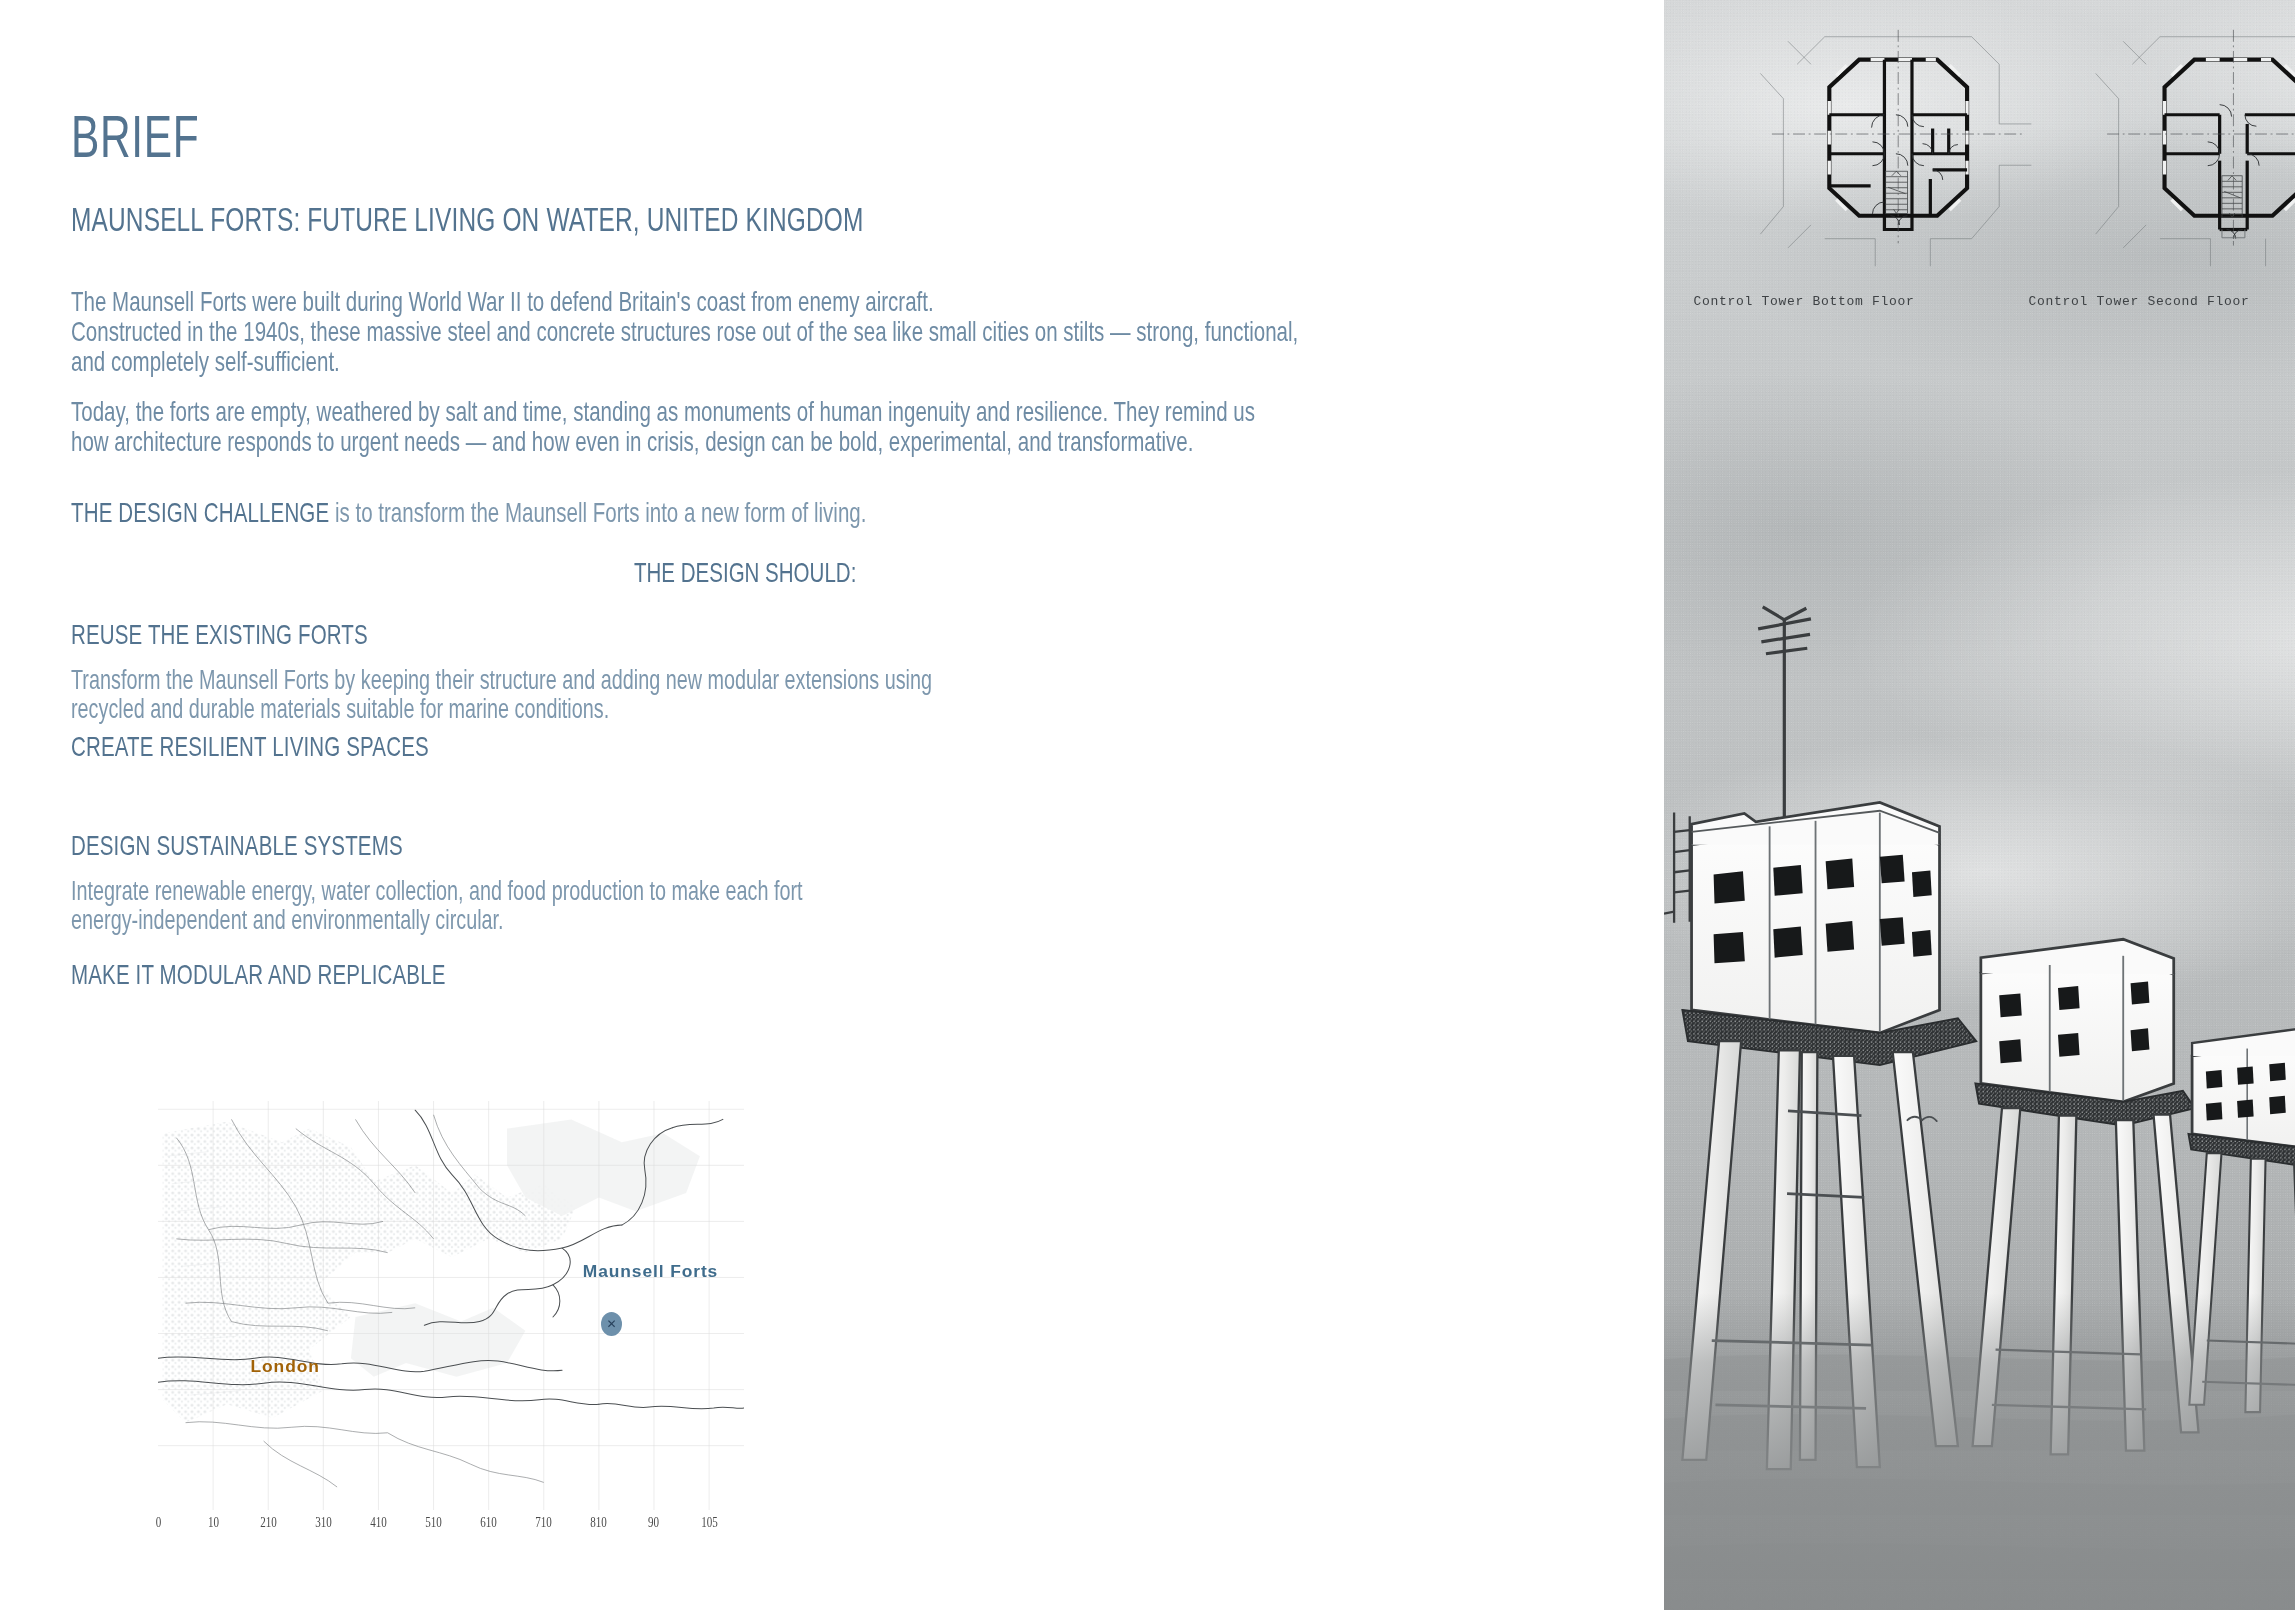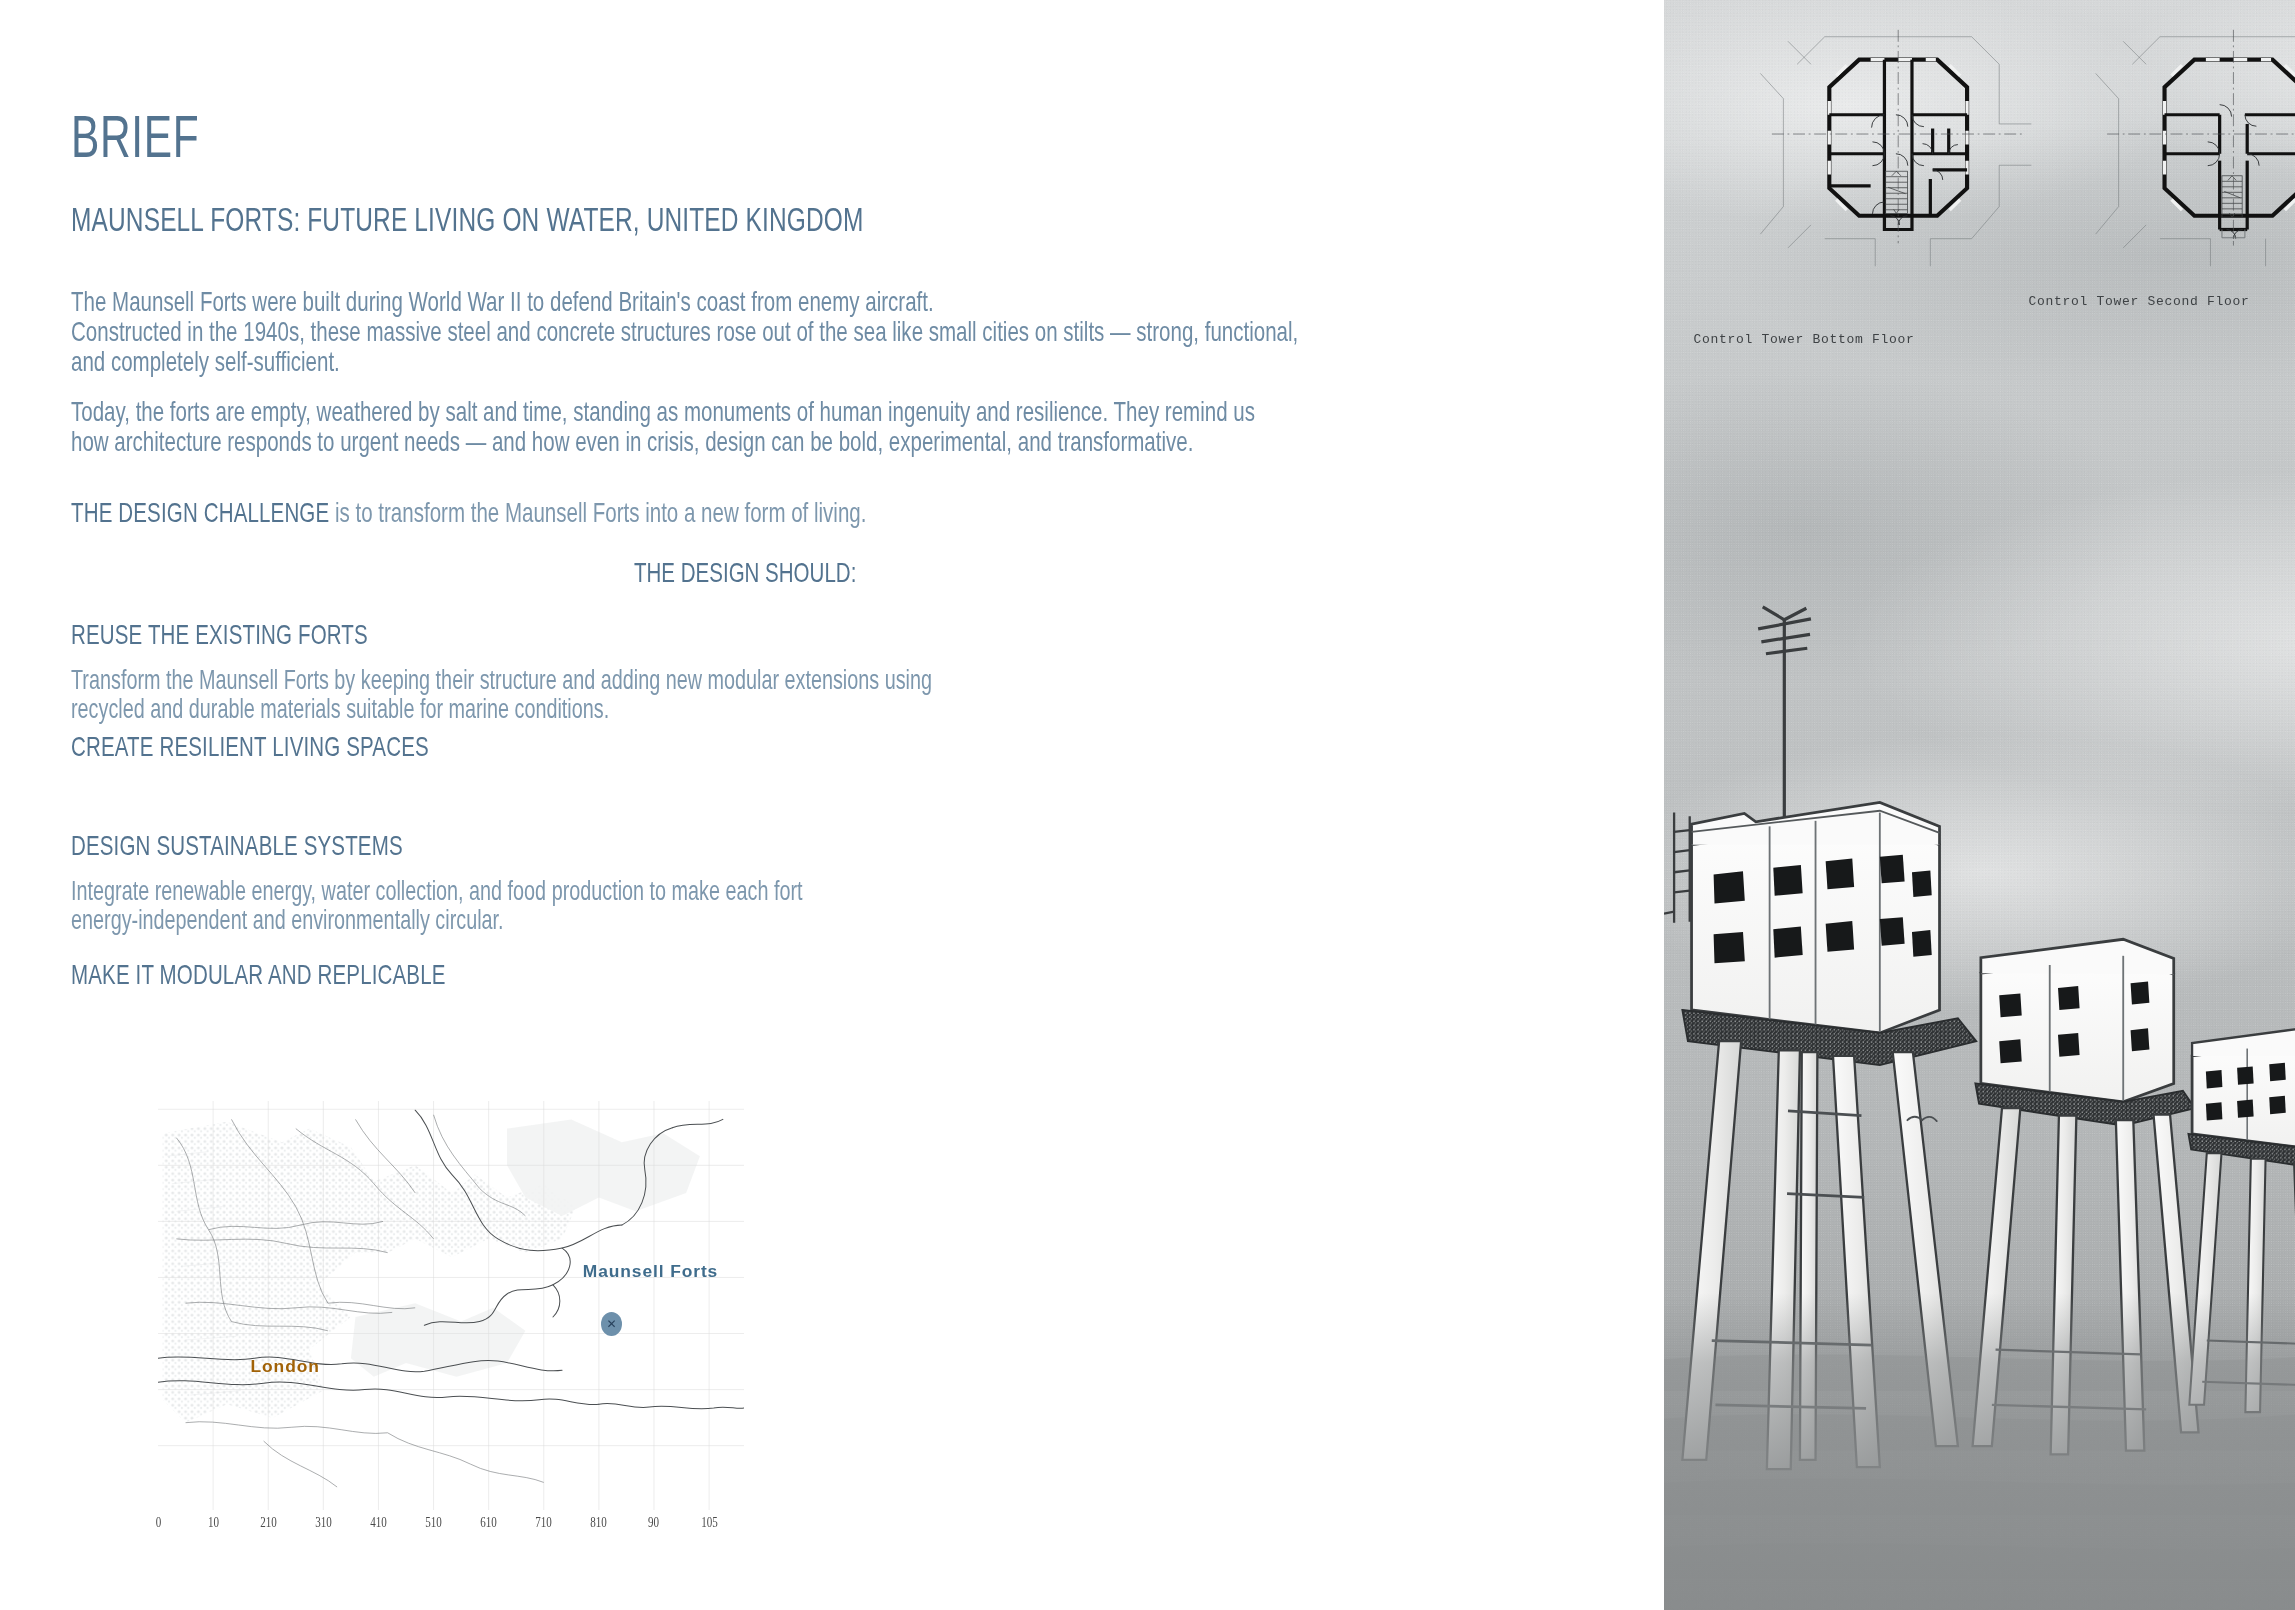--- a/index.html
+++ b/index.html
@@ -481,21 +481,21 @@
               </g>
             </g>
             <g stroke="#4b4f52" stroke-width="1.4" stroke-dasharray="26 8 4 8">
               <path d="M180 -55 L180 410"></path>
               <path d="M-135 172 L500 172"></path>
             </g>
           </g>
         </g>
       </svg>
 
-      <div class="plan-cap" style="left:0; width:280px; top:294px;margin-top:38px;">Control Tower Bottom Floor</div>
+      <div class="plan-cap" style="left:0; width:280px; top:294px;">Control Tower Bottom Floor</div>
       <div class="plan-cap" style="left:335px; width:280px; top:294px;text-align:center;">Control Tower Second Floor</div>
 
     </div>
 
     <div class="scene">
       <svg viewBox="0 0 2611 3507" preserveAspectRatio="none">
         <defs>
           <pattern id="grit" width="9" height="9" patternUnits="userSpaceOnUse">
             <rect width="9" height="9" fill="#2e3133"></rect>
             <circle cx="2" cy="2" r="1.5" fill="#c9cccd"></circle>

